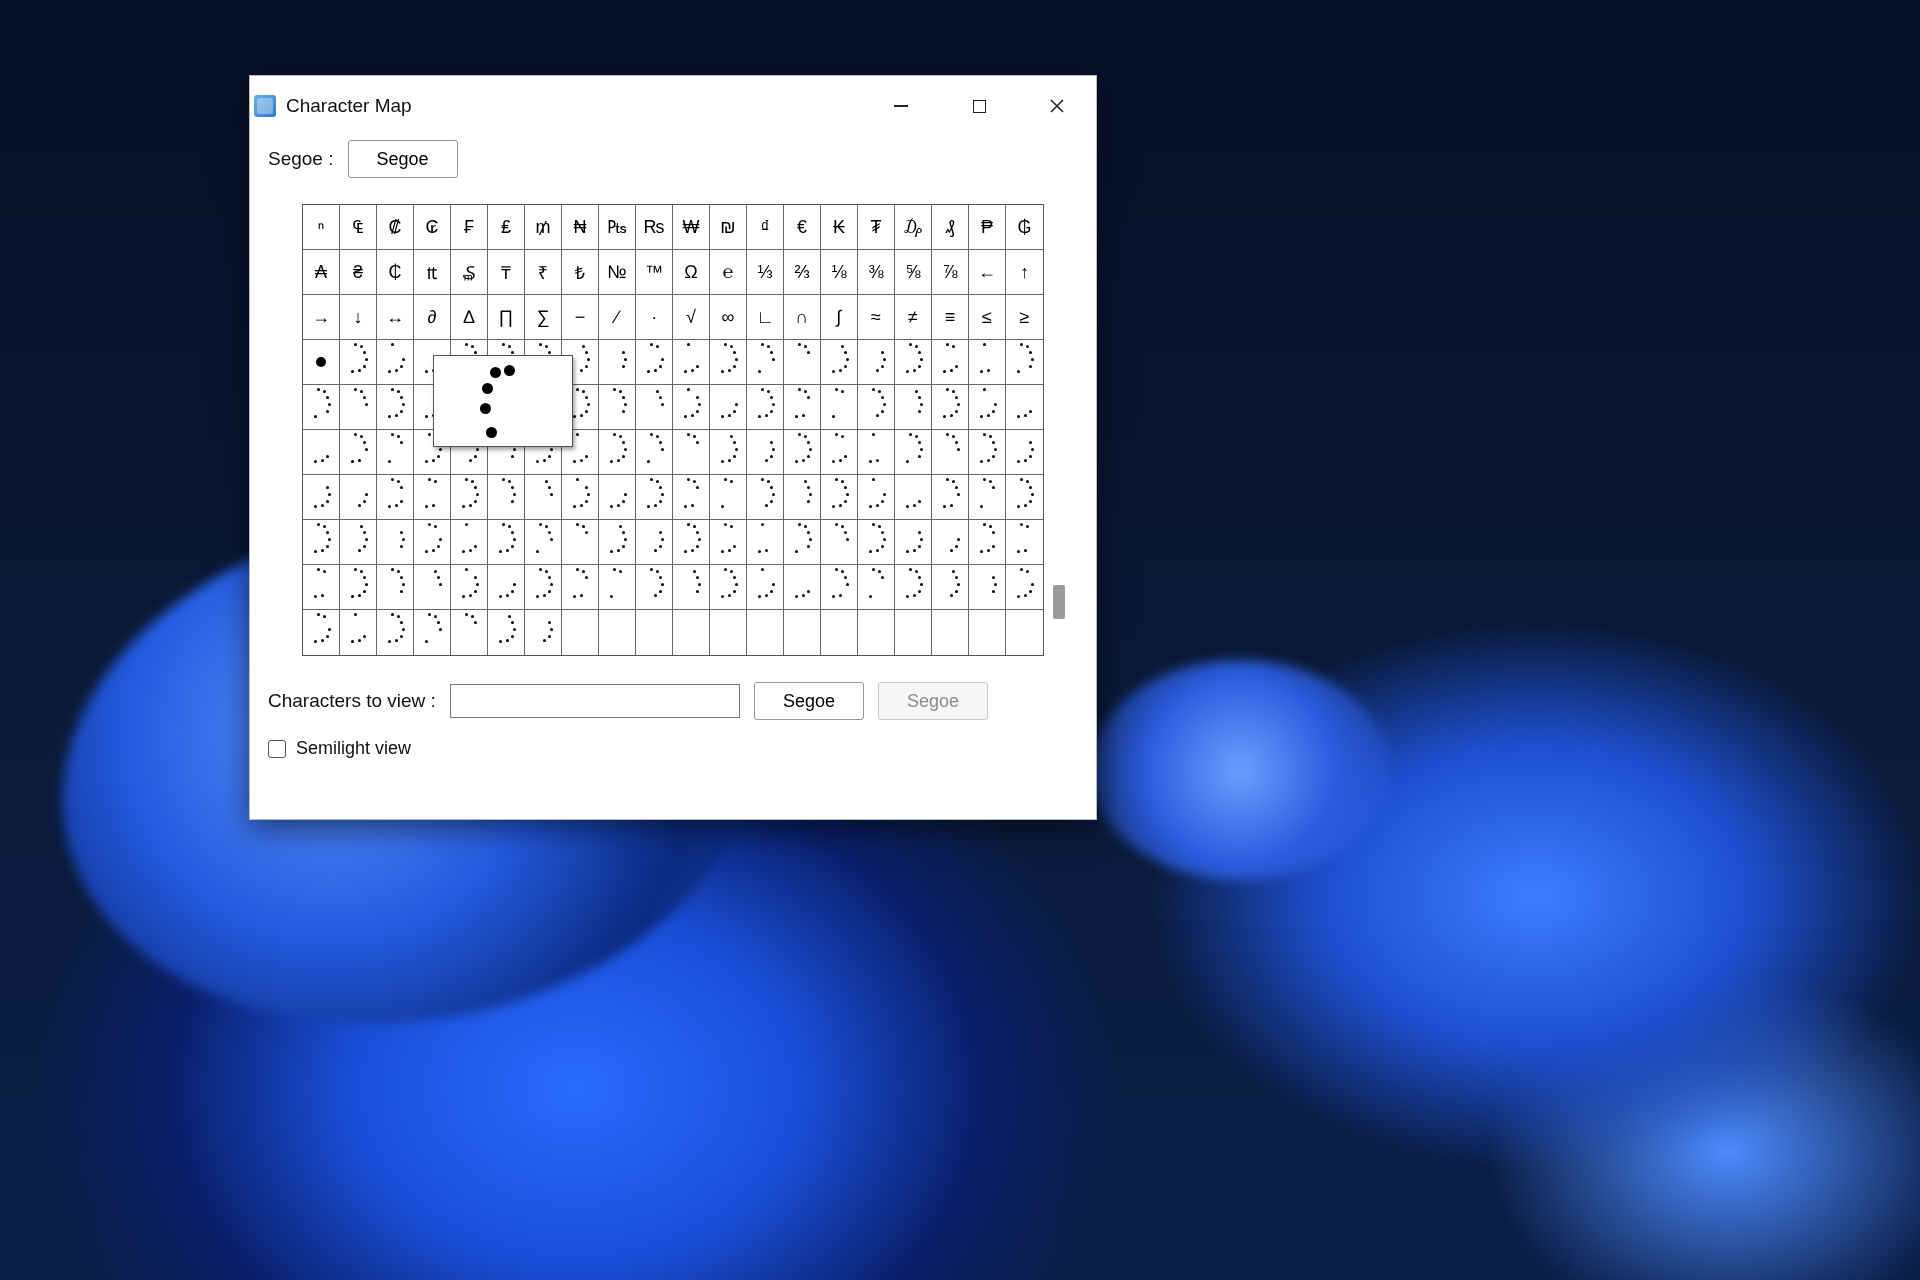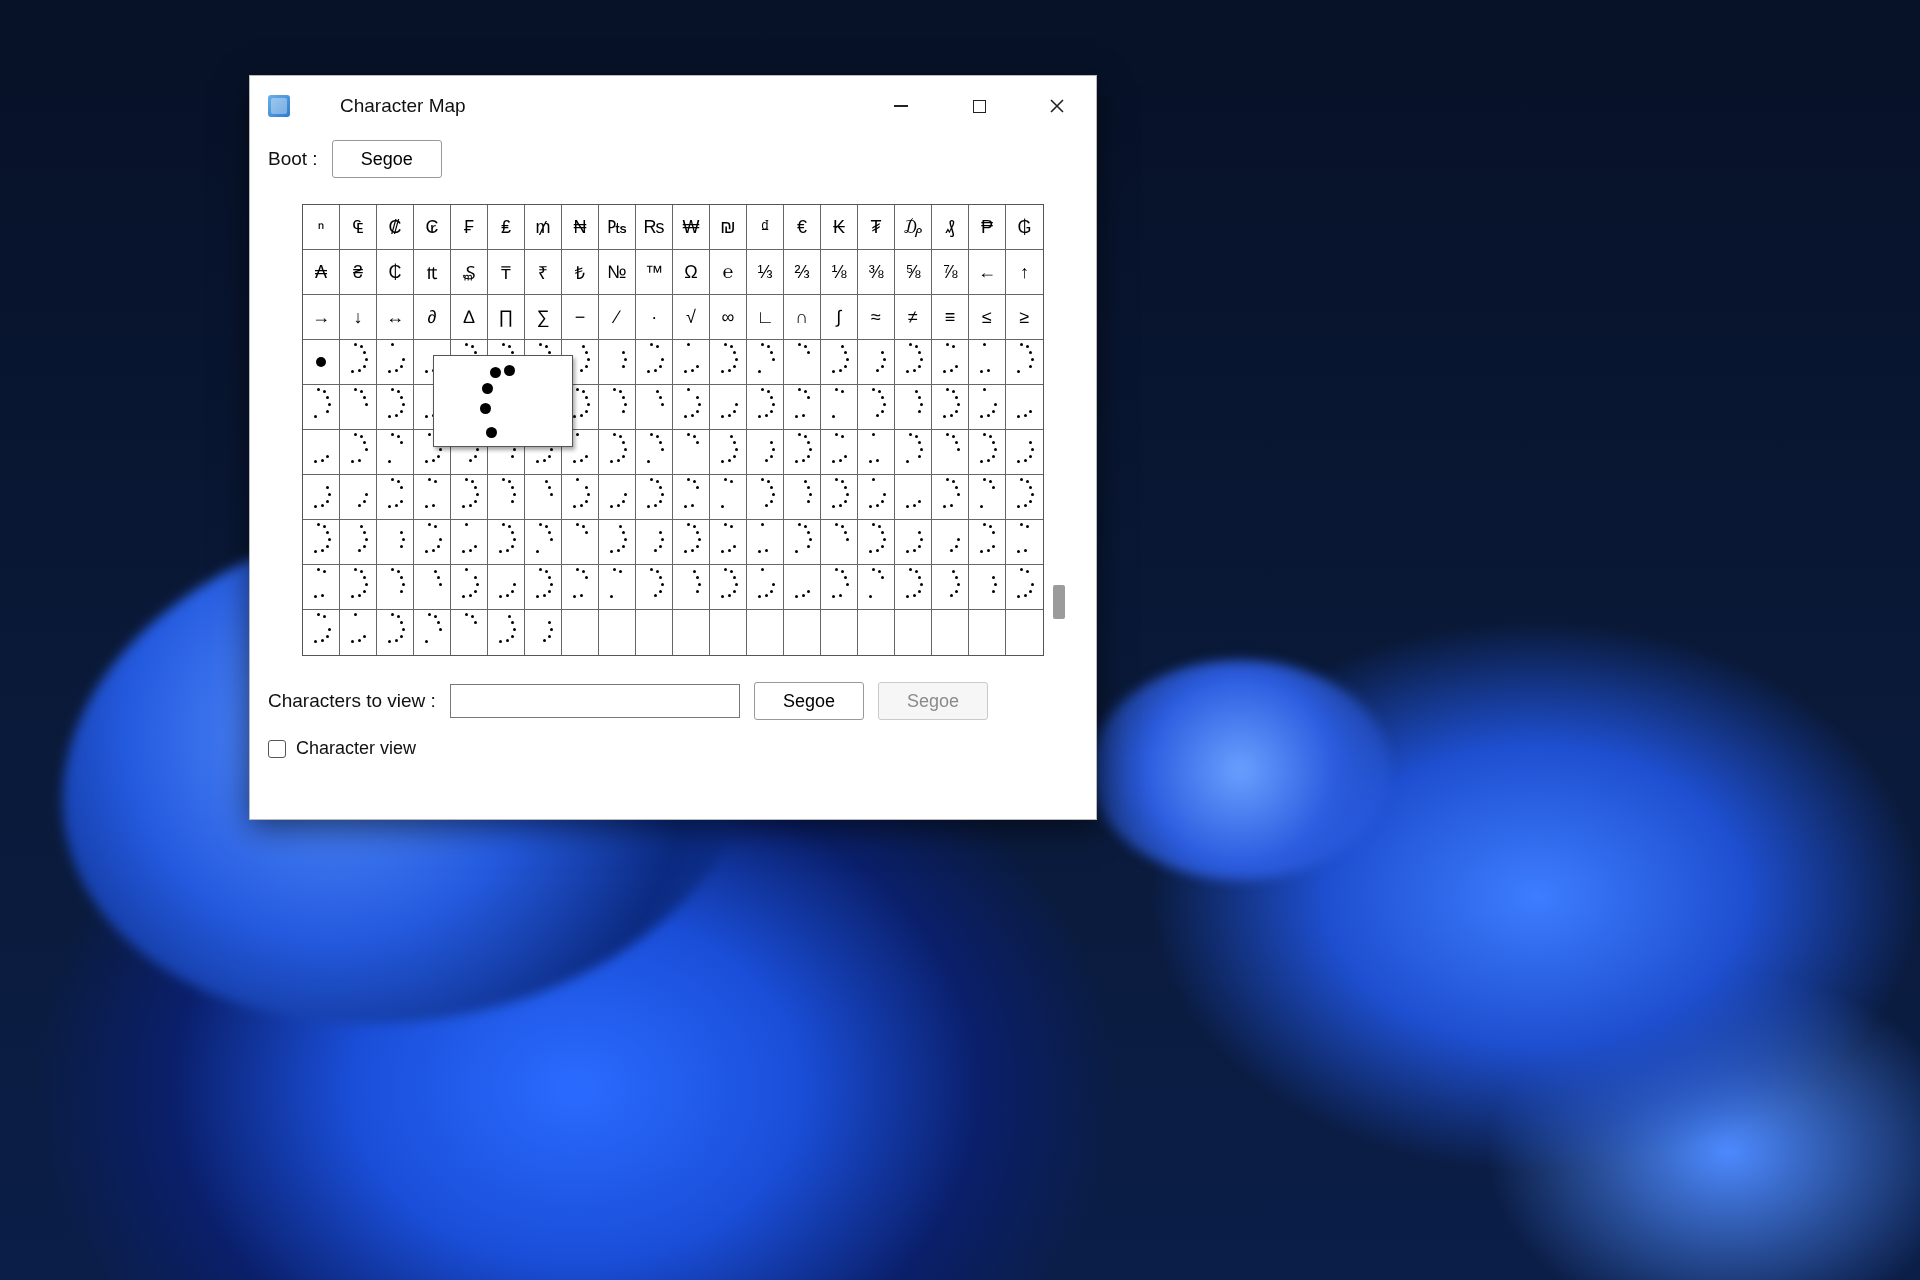--- a/index.html
+++ b/index.html
@@ -39,23 +39,22 @@
     left: 249px; top: 75px;
     width: 848px; height: 745px;
     background: #fff;
     border: 1px solid #b9b9b9;
     box-shadow: 0 8px 30px rgba(0,0,0,.55);
     display: flex; flex-direction: column;
   }
   .titlebar {
     height: 60px;
     display: flex; align-items: center;
-    padding-left: 18px;
+    padding-left: 4px;
     position: relative;
-    gap: 40px;
   }
   .app-icon {
     width: 22px; height: 22px;
     background: linear-gradient(135deg,#6ab0e8,#2b7bd0);
     border-radius: 3px; margin-right: 10px;
     position: relative;
   }
   .app-icon::after{content:"";position:absolute;inset:3px;background:#fff;border-radius:2px;opacity:.35;}
   .title-text { font-size: 19px; color:#111; }
   .win-btns { position:absolute; right:0; top:0; height:100%; display:flex; }
@@ -192,21 +191,21 @@
         <svg viewBox="0 0 14 14">
             <path d="M1 1 L13 13 M13 1 L1 13" stroke="#222" stroke-width="1.6" fill="none"></path>
           </svg>
       </div>
     </div>
   </div>
 
   <div class="body-area">
 
     <div class="font-row">
-      <span class="lbl">Boot :</span>
+      <span class="lbl">Segoe :</span>
       <div class="help-btn">Segoe</div>
     </div>
 
     <div class="grid-wrap">
       <div class="grid" id="char-grid">
           <div class="cell">ⁿ</div>
           <div class="cell">₠</div>
           <div class="cell">₡</div>
           <div class="cell">₢</div>
           <div class="cell">₣</div>
@@ -1433,19 +1432,19 @@
 
     <div class="copy-row">
       <span class="lbl">Characters to view :</span>
       <div class="copy-input"></div>
       <div class="sel-btn">Segoe</div>
       <div class="copy-btn">Segoe</div>
     </div>
 
     <div class="adv-row">
       <span class="chk"></span>
-      <span class="lbl" style="font-size:18px;">Character view</span>
+      <span class="lbl" style="font-size:18px;">Semilight view</span>
     </div>
 
   </div>
 
 
 </div>
 
 </body></html>

